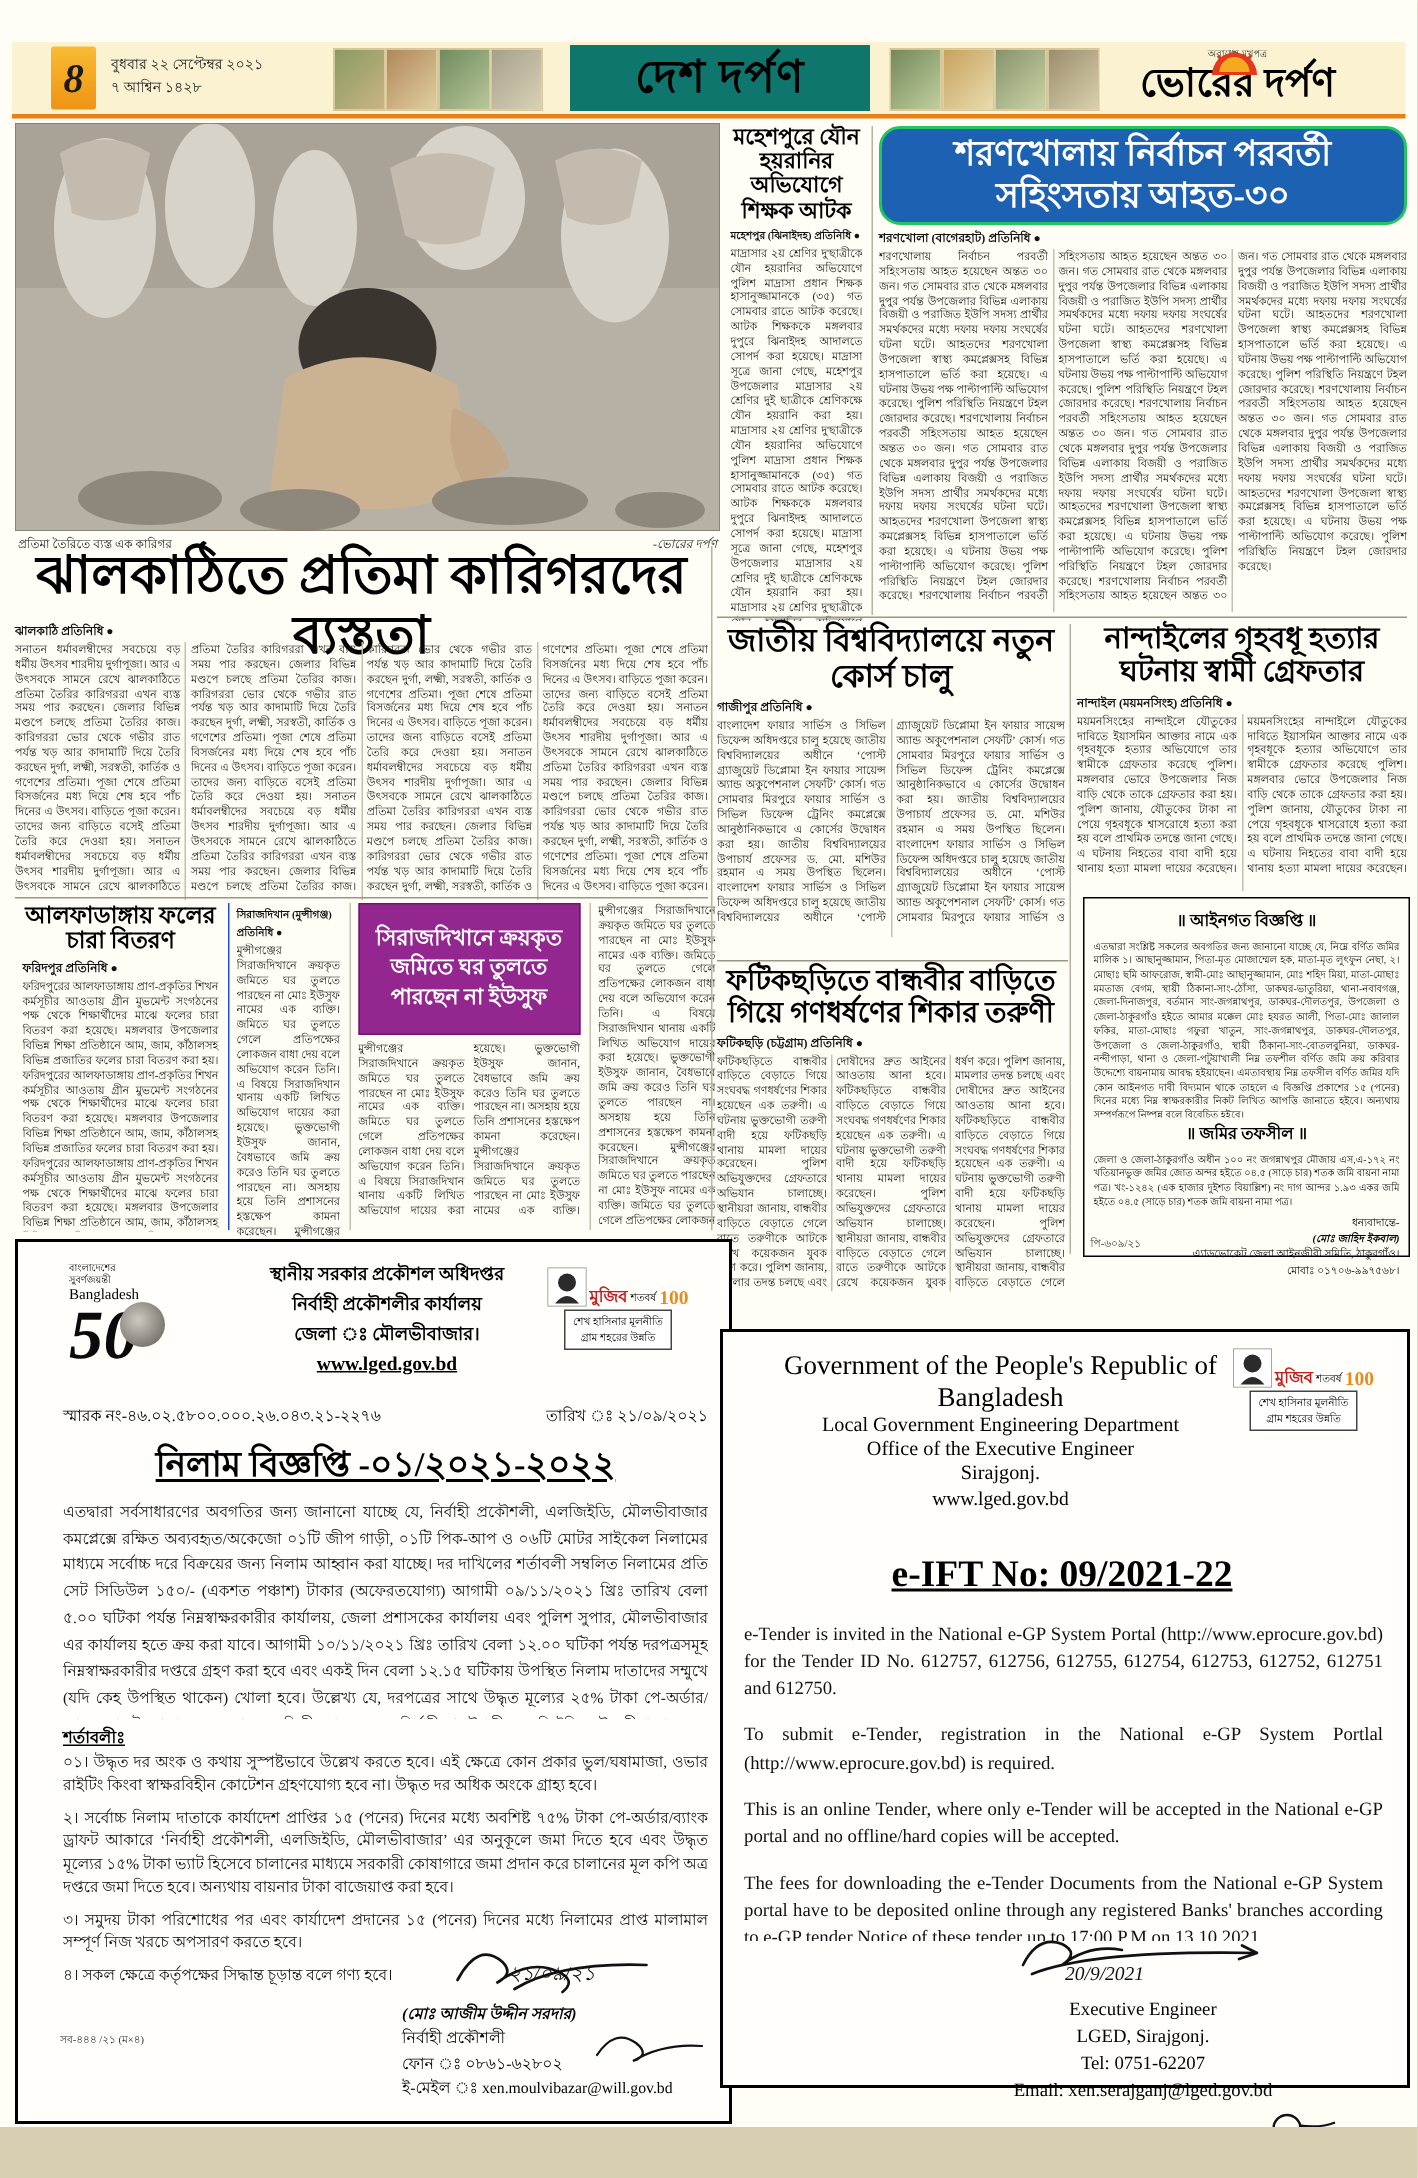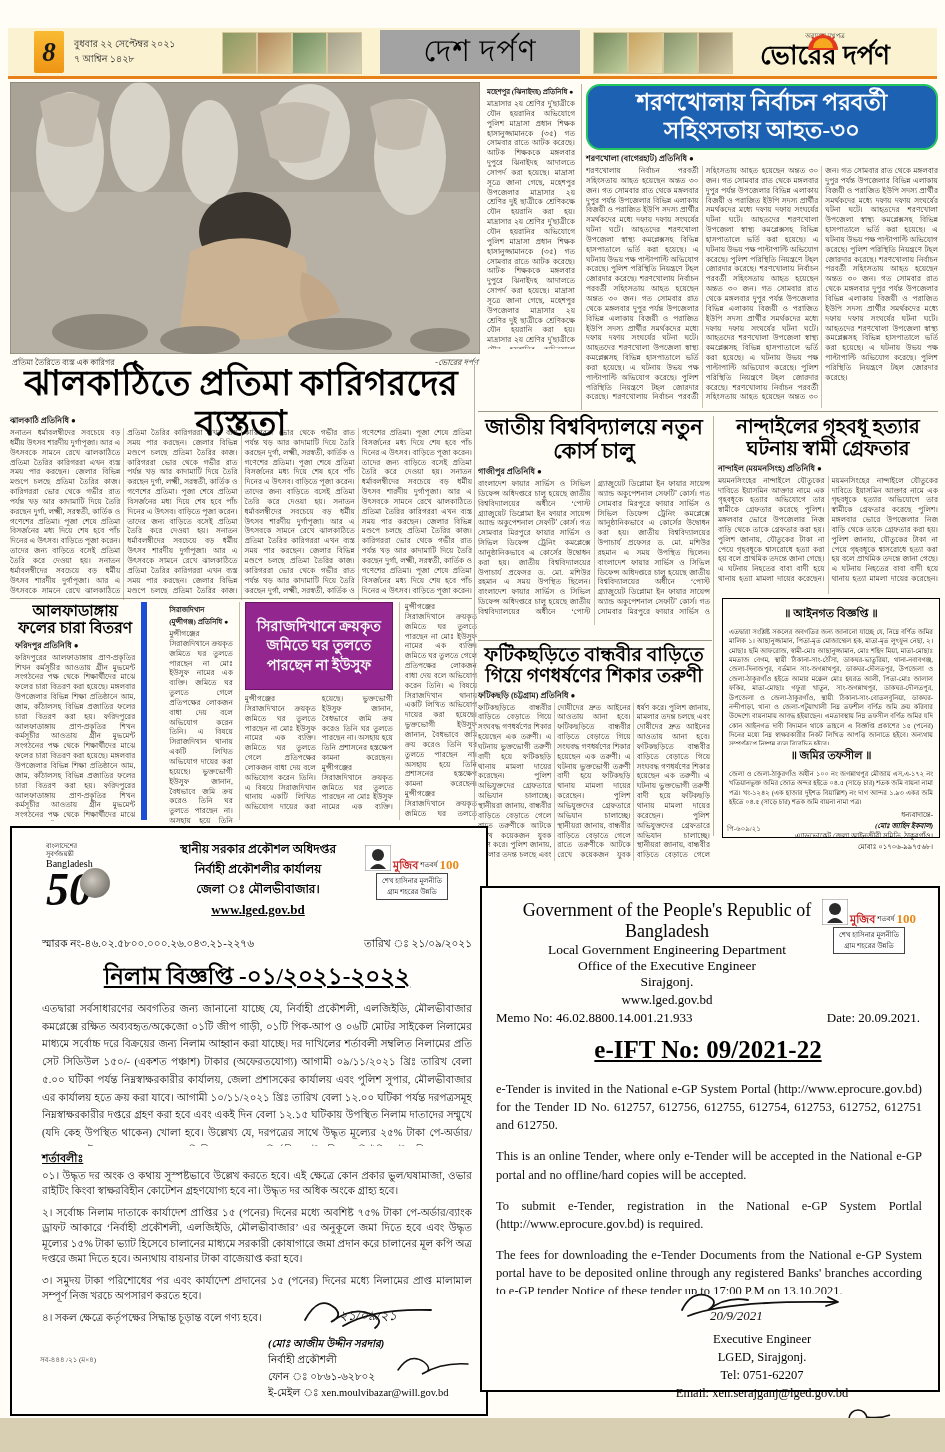--- a/index.html
+++ b/index.html
@@ -14,21 +14,21 @@
   .hline{height:1px;background:#9d9584;}
 
   
   .banner{left:8px;top:28px;width:929px;height:48px;background:#fbf2d2;border-bottom:3px solid #e8801a;}
   .pagenum{left:26px;top:3px;width:30px;height:42px;background:linear-gradient(#f9bb33,#ee9414);
            display:flex;align-items:center;justify-content:center;
            font:italic bold 27px "Liberation Serif",serif;color:#1a1a1a;border-radius:2px;}
   .dateblock{left:66px;top:9px;font-size:9.5px;line-height:1.55;color:#222;}
   .tile{top:4px;width:33px;height:40px;border:1px solid #d8c79a;}
   .mast-center{left:372px;top:2px;width:200px;height:44px;display:flex;align-items:center;justify-content:center;
-               background:#a3a3a3;font-weight:normal;font-size:30px;color:#000;letter-spacing:1px;}
+               background:#0f766e;font-weight:bold;font-size:30px;color:#000;letter-spacing:1px;}
   .mast-right{left:726px;top:0;width:182px;height:48px;text-align:center;}
   .tagline{font-size:6.5px;color:#333;margin-top:3px;}
   .logo-big{font-weight:bold;font-size:26px;color:#000;line-height:1;margin-top:1px;}
   .sun{position:absolute;left:66px;top:6px;}
 
   
   .caption-row{display:flex;justify-content:space-between;font-size:8px;color:#222;}
 
   
   .bluebox{background:#1d61b2;border:2px solid #22c55e;border-radius:14px;color:#fff;
@@ -140,20 +140,21 @@
       </g>
       <rect x="0" y="0" width="470" height="272" fill="none" stroke="#7d7668" stroke-width="1"></rect>
     </svg>
   </div>
   <div class="abs caption-row" style="left:12px;top:356px;width:466px;">
     <span>প্রতিমা তৈরিতে ব্যস্ত এক কারিগর</span>
     <span style="font-style:italic;">-ভোরের দর্পণ</span>
   </div>
 
   <div class="abs" style="left:487px;top:84px;width:88px;height:326px;">
+    <div class="hl" style="font-size:14.5px;">মহেশপুরে যৌন হয়রানির অভিযোগে শিক্ষক আটক</div>
     <div class="byline" style="font-size:7px;">মহেশপুর (ঝিনাইদহ) প্রতিনিধি ●</div>
     <div class="bodytxt" style="height:250px;">মাদ্রাসার ২য় শ্রেণির দু'ছাত্রীকে যৌন হয়রানির অভিযোগে পুলিশ মাদ্রাসা প্রধান শিক্ষক হাসানুজ্জামানকে (৩৫) গত সোমবার রাতে আটক করেছে। আটক শিক্ষককে মঙ্গলবার দুপুরে ঝিনাইদহ আদালতে সোপর্দ করা হয়েছে। মাদ্রাসা সূত্রে জানা গেছে, মহেশপুর উপজেলার মাদ্রাসার ২য় শ্রেণির দুই ছাত্রীকে শ্রেণিকক্ষে যৌন হয়রানি করা হয়। মাদ্রাসার ২য় শ্রেণির দু'ছাত্রীকে যৌন হয়রানির অভিযোগে পুলিশ মাদ্রাসা প্রধান শিক্ষক হাসানুজ্জামানকে (৩৫) গত সোমবার রাতে আটক করেছে। আটক শিক্ষককে মঙ্গলবার দুপুরে ঝিনাইদহ আদালতে সোপর্দ করা হয়েছে। মাদ্রাসা সূত্রে জানা গেছে, মহেশপুর উপজেলার মাদ্রাসার ২য় শ্রেণির দুই ছাত্রীকে শ্রেণিকক্ষে যৌন হয়রানি করা হয়। মাদ্রাসার ২য় শ্রেণির দু'ছাত্রীকে যৌন হয়রানির অভিযোগে পুলিশ মাদ্রাসা প্রধান শিক্ষক হাসানুজ্জামানকে (৩৫) গত সোমবার রাতে আটক করেছে। আটক শিক্ষককে মঙ্গলবার দুপুরে ঝিনাইদহ আদালতে সোপর্দ করা হয়েছে। মাদ্রাসা সূত্রে জানা গেছে, মহেশপুর উপজেলার মাদ্রাসার ২য় শ্রেণির দুই ছাত্রীকে শ্রেণিকক্ষে যৌন হয়রানি করা হয়। মাদ্রাসার ২য় শ্রেণির দু'ছাত্রীকে যৌন হয়রানির অভিযোগে পুলিশ মাদ্রাসা প্রধান শিক্ষক হাসানুজ্জামানকে (৩৫) গত সোমবার রাতে আটক করেছে। আটক শিক্ষককে মঙ্গলবার দুপুরে ঝিনাইদহ আদালতে সোপর্দ করা হয়েছে। মাদ্রাসা সূত্রে জানা গেছে, মহেশপুর উপজেলার মাদ্রাসার ২য় শ্রেণির দুই ছাত্রীকে শ্রেণিকক্ষে যৌন হয়রানি করা হয়। </div>
   </div>
   <div class="abs vline" style="left:581px;top:84px;height:326px;"></div>
 
   <div class="abs" style="left:586px;top:84px;width:352px;">
     <div class="bluebox" style="width:348px;height:62px;">শরণখোলায় নির্বাচন পরবর্তী সহিংসতায় আহত-৩০</div>
     <div class="byline">শরণখোলা (বাগেরহাট) প্রতিনিধি ●</div>
     <div class="bodytxt" style="height:242px;column-count:3;column-gap:7px;column-rule:1px solid #c6bfae;">শরণখোলায় নির্বাচন পরবর্তী সহিংসতায় আহত হয়েছেন অন্তত ৩০ জন। গত সোমবার রাত থেকে মঙ্গলবার দুপুর পর্যন্ত উপজেলার বিভিন্ন এলাকায় বিজয়ী ও পরাজিত ইউপি সদস্য প্রার্থীর সমর্থকদের মধ্যে দফায় দফায় সংঘর্ষের ঘটনা ঘটে। আহতদের শরণখোলা উপজেলা স্বাস্থ্য কমপ্লেক্সসহ বিভিন্ন হাসপাতালে ভর্তি করা হয়েছে। এ ঘটনায় উভয় পক্ষ পাল্টাপাল্টি অভিযোগ করেছে। পুলিশ পরিস্থিতি নিয়ন্ত্রণে টহল জোরদার করেছে। শরণখোলায় নির্বাচন পরবর্তী সহিংসতায় আহত হয়েছেন অন্তত ৩০ জন। গত সোমবার রাত থেকে মঙ্গলবার দুপুর পর্যন্ত উপজেলার বিভিন্ন এলাকায় বিজয়ী ও পরাজিত ইউপি সদস্য প্রার্থীর সমর্থকদের মধ্যে দফায় দফায় সংঘর্ষের ঘটনা ঘটে। আহতদের শরণখোলা উপজেলা স্বাস্থ্য কমপ্লেক্সসহ বিভিন্ন হাসপাতালে ভর্তি করা হয়েছে। এ ঘটনায় উভয় পক্ষ পাল্টাপাল্টি অভিযোগ করেছে। পুলিশ পরিস্থিতি নিয়ন্ত্রণে টহল জোরদার করেছে। শরণখোলায় নির্বাচন পরবর্তী সহিংসতায় আহত হয়েছেন অন্তত ৩০ জন। গত সোমবার রাত থেকে মঙ্গলবার দুপুর পর্যন্ত উপজেলার বিভিন্ন এলাকায় বিজয়ী ও পরাজিত ইউপি সদস্য প্রার্থীর সমর্থকদের মধ্যে দফায় দফায় সংঘর্ষের ঘটনা ঘটে। আহতদের শরণখোলা উপজেলা স্বাস্থ্য কমপ্লেক্সসহ বিভিন্ন হাসপাতালে ভর্তি করা হয়েছে। এ ঘটনায় উভয় পক্ষ পাল্টাপাল্টি অভিযোগ করেছে। পুলিশ পরিস্থিতি নিয়ন্ত্রণে টহল জোরদার করেছে। শরণখোলায় নির্বাচন পরবর্তী সহিংসতায় আহত হয়েছেন অন্তত ৩০ জন। গত সোমবার রাত থেকে মঙ্গলবার দুপুর পর্যন্ত উপজেলার বিভিন্ন এলাকায় বিজয়ী ও পরাজিত ইউপি সদস্য প্রার্থীর সমর্থকদের মধ্যে দফায় দফায় সংঘর্ষের ঘটনা ঘটে। আহতদের শরণখোলা উপজেলা স্বাস্থ্য কমপ্লেক্সসহ বিভিন্ন হাসপাতালে ভর্তি করা হয়েছে। এ ঘটনায় উভয় পক্ষ পাল্টাপাল্টি অভিযোগ করেছে। পুলিশ পরিস্থিতি নিয়ন্ত্রণে টহল জোরদার করেছে। শরণখোলায় নির্বাচন পরবর্তী সহিংসতায় আহত হয়েছেন অন্তত ৩০ জন। গত সোমবার রাত থেকে মঙ্গলবার দুপুর পর্যন্ত উপজেলার বিভিন্ন এলাকায় বিজয়ী ও পরাজিত ইউপি সদস্য প্রার্থীর সমর্থকদের মধ্যে দফায় দফায় সংঘর্ষের ঘটনা ঘটে। আহতদের শরণখোলা উপজেলা স্বাস্থ্য কমপ্লেক্সসহ বিভিন্ন হাসপাতালে ভর্তি করা হয়েছে। এ ঘটনায় উভয় পক্ষ পাল্টাপাল্টি অভিযোগ করেছে। পুলিশ পরিস্থিতি নিয়ন্ত্রণে টহল জোরদার করেছে। শরণখোলায় নির্বাচন পরবর্তী সহিংসতায় আহত হয়েছেন অন্তত ৩০ জন। গত সোমবার রাত থেকে মঙ্গলবার দুপুর পর্যন্ত উপজেলার বিভিন্ন এলাকায় বিজয়ী ও পরাজিত ইউপি সদস্য প্রার্থীর সমর্থকদের মধ্যে দফায় দফায় সংঘর্ষের ঘটনা ঘটে। আহতদের শরণখোলা উপজেলা স্বাস্থ্য কমপ্লেক্সসহ বিভিন্ন হাসপাতালে ভর্তি করা হয়েছে। এ ঘটনায় উভয় পক্ষ পাল্টাপাল্টি অভিযোগ করেছে। পুলিশ পরিস্থিতি নিয়ন্ত্রণে টহল জোরদার করেছে। </div>
   </div>
@@ -193,21 +194,21 @@
     <div class="corner" style="position:absolute;left:4px;bottom:2px;">পি-৬০৯/২১</div>
   </div>
 
   <div class="abs hline" style="left:10px;top:598px;width:462px;"></div>
   <div class="abs" style="left:15px;top:602px;width:462px;height:218px;display:flex;gap:6px;">
     <div style="width:140px;">
       <div class="hl" style="font-size:15.5px;">আলফাডাঙ্গায় ফলের চারা বিতরণ</div>
       <div class="byline">ফরিদপুর প্রতিনিধি ●</div>
       <div class="bodytxt" style="height:168px;">ফরিদপুরের আলফাডাঙ্গায় প্রাণ-প্রকৃতির শিখন কর্মসূচীর আওতায় গ্রীন মুভমেন্ট সংগঠনের পক্ষ থেকে শিক্ষার্থীদের মাঝে ফলের চারা বিতরণ করা হয়েছে। মঙ্গলবার উপজেলার বিভিন্ন শিক্ষা প্রতিষ্ঠানে আম, জাম, কাঁঠালসহ বিভিন্ন প্রজাতির ফলের চারা বিতরণ করা হয়। ফরিদপুরের আলফাডাঙ্গায় প্রাণ-প্রকৃতির শিখন কর্মসূচীর আওতায় গ্রীন মুভমেন্ট সংগঠনের পক্ষ থেকে শিক্ষার্থীদের মাঝে ফলের চারা বিতরণ করা হয়েছে। মঙ্গলবার উপজেলার বিভিন্ন শিক্ষা প্রতিষ্ঠানে আম, জাম, কাঁঠালসহ বিভিন্ন প্রজাতির ফলের চারা বিতরণ করা হয়। ফরিদপুরের আলফাডাঙ্গায় প্রাণ-প্রকৃতির শিখন কর্মসূচীর আওতায় গ্রীন মুভমেন্ট সংগঠনের পক্ষ থেকে শিক্ষার্থীদের মাঝে ফলের চারা বিতরণ করা হয়েছে। মঙ্গলবার উপজেলার বিভিন্ন শিক্ষা প্রতিষ্ঠানে আম, জাম, কাঁঠালসহ বিভিন্ন প্রজাতির ফলের চারা বিতরণ করা হয়। ফরিদপুরের আলফাডাঙ্গায় প্রাণ-প্রকৃতির শিখন কর্মসূচীর আওতায় গ্রীন মুভমেন্ট সংগঠনের পক্ষ থেকে শিক্ষার্থীদের মাঝে ফলের চারা বিতরণ করা হয়েছে। মঙ্গলবার উপজেলার বিভিন্ন শিক্ষা প্রতিষ্ঠানে আম, জাম, কাঁঠালসহ বিভিন্ন প্রজাতির ফলের চারা বিতরণ করা হয়। </div>
     </div>
-    <div style="width:74px;border-left:6px solid #1d4ed8;padding-left:22px;">
+    <div style="width:74px;border-left:1px solid #1d4ed8;padding-left:5px;">
       <div class="byline" style="font-size:7px;">সিরাজদিখান (মুন্সীগঞ্জ) প্রতিনিধি ●</div>
       <div class="bodytxt" style="height:198px;">মুন্সীগঞ্জের সিরাজদিখানে ক্রয়কৃত জমিতে ঘর তুলতে পারছেন না মোঃ ইউসুফ নামের এক ব্যক্তি। জমিতে ঘর তুলতে গেলে প্রতিপক্ষের লোকজন বাধা দেয় বলে অভিযোগ করেন তিনি। এ বিষয়ে সিরাজদিখান থানায় একটি লিখিত অভিযোগ দায়ের করা হয়েছে। ভুক্তভোগী ইউসুফ জানান, বৈধভাবে জমি ক্রয় করেও তিনি ঘর তুলতে পারছেন না। অসহায় হয়ে তিনি প্রশাসনের হস্তক্ষেপ কামনা করেছেন। মুন্সীগঞ্জের সিরাজদিখানে ক্রয়কৃত জমিতে ঘর তুলতে পারছেন না মোঃ ইউসুফ নামের এক ব্যক্তি। জমিতে ঘর তুলতে গেলে প্রতিপক্ষের লোকজন বাধা দেয় বলে অভিযোগ করেন তিনি। এ বিষয়ে সিরাজদিখান থানায় একটি লিখিত অভিযোগ দায়ের করা হয়েছে। ভুক্তভোগী ইউসুফ জানান, বৈধভাবে জমি ক্রয় করেও তিনি ঘর তুলতে পারছেন না। অসহায় হয়ে তিনি প্রশাসনের হস্তক্ষেপ কামনা করেছেন। মুন্সীগঞ্জের সিরাজদিখানে ক্রয়কৃত জমিতে ঘর তুলতে পারছেন না মোঃ ইউসুফ নামের এক ব্যক্তি। জমিতে ঘর তুলতে গেলে প্রতিপক্ষের লোকজন বাধা দেয় বলে অভিযোগ করেন তিনি। এ বিষয়ে সিরাজদিখান থানায় একটি লিখিত অভিযোগ দায়ের করা হয়েছে। ভুক্তভোগী ইউসুফ জানান, বৈধভাবে জমি ক্রয় করেও তিনি ঘর তুলতে পারছেন না। অসহায় হয়ে তিনি প্রশাসনের হস্তক্ষেপ কামনা করেছেন। মুন্সীগঞ্জের সিরাজদিখানে ক্রয়কৃত জমিতে ঘর তুলতে পারছেন না মোঃ ইউসুফ নামের এক ব্যক্তি। জমিতে ঘর তুলতে গেলে প্রতিপক্ষের লোকজন বাধা দেয় বলে অভিযোগ করেন তিনি। এ বিষয়ে সিরাজদিখান থানায় একটি লিখিত অভিযোগ দায়ের করা হয়েছে। ভুক্তভোগী ইউসুফ জানান, বৈধভাবে জমি ক্রয় করেও তিনি ঘর তুলতে পারছেন না। অসহায় হয়ে তিনি প্রশাসনের হস্তক্ষেপ কামনা করেছেন। </div>
     </div>
     <div style="width:148px;border-left:1px solid #c6bfae;padding-left:5px;">
       <div class="purplebox" style="width:142px;height:82px;">সিরাজদিখানে ক্রয়কৃত জমিতে ঘর তুলতে পারছেন না ইউসুফ</div>
       <div class="bodytxt" style="height:126px;margin-top:4px;column-count:2;column-gap:6px;">মুন্সীগঞ্জের সিরাজদিখানে ক্রয়কৃত জমিতে ঘর তুলতে পারছেন না মোঃ ইউসুফ নামের এক ব্যক্তি। জমিতে ঘর তুলতে গেলে প্রতিপক্ষের লোকজন বাধা দেয় বলে অভিযোগ করেন তিনি। এ বিষয়ে সিরাজদিখান থানায় একটি লিখিত অভিযোগ দায়ের করা হয়েছে। ভুক্তভোগী ইউসুফ জানান, বৈধভাবে জমি ক্রয় করেও তিনি ঘর তুলতে পারছেন না। অসহায় হয়ে তিনি প্রশাসনের হস্তক্ষেপ কামনা করেছেন। মুন্সীগঞ্জের সিরাজদিখানে ক্রয়কৃত জমিতে ঘর তুলতে পারছেন না মোঃ ইউসুফ নামের এক ব্যক্তি। জমিতে ঘর তুলতে গেলে প্রতিপক্ষের লোকজন বাধা দেয় বলে অভিযোগ করেন তিনি। এ বিষয়ে সিরাজদিখান থানায় একটি লিখিত অভিযোগ দায়ের করা হয়েছে। ভুক্তভোগী ইউসুফ জানান, বৈধভাবে জমি ক্রয় করেও তিনি ঘর তুলতে পারছেন না। অসহায় হয়ে তিনি প্রশাসনের হস্তক্ষেপ কামনা করেছেন। মুন্সীগঞ্জের সিরাজদিখানে ক্রয়কৃত জমিতে ঘর তুলতে পারছেন না মোঃ ইউসুফ নামের এক ব্যক্তি। জমিতে ঘর তুলতে গেলে প্রতিপক্ষের লোকজন বাধা দেয় বলে অভিযোগ করেন তিনি। এ বিষয়ে সিরাজদিখান থানায় একটি লিখিত অভিযোগ দায়ের করা হয়েছে। ভুক্তভোগী ইউসুফ জানান, বৈধভাবে জমি ক্রয় করেও তিনি ঘর তুলতে পারছেন না। অসহায় হয়ে তিনি প্রশাসনের হস্তক্ষেপ কামনা করেছেন। মুন্সীগঞ্জের সিরাজদিখানে ক্রয়কৃত জমিতে ঘর তুলতে পারছেন না মোঃ ইউসুফ নামের এক ব্যক্তি। জমিতে ঘর তুলতে গেলে প্রতিপক্ষের লোকজন বাধা দেয় বলে অভিযোগ করেন তিনি। এ বিষয়ে সিরাজদিখান থানায় একটি লিখিত অভিযোগ দায়ের করা হয়েছে। ভুক্তভোগী ইউসুফ জানান, বৈধভাবে জমি ক্রয় করেও তিনি ঘর তুলতে পারছেন না। অসহায় হয়ে তিনি প্রশাসনের হস্তক্ষেপ কামনা করেছেন। </div>
     </div>
     <div style="width:84px;border-left:1px solid #c6bfae;padding-left:5px;">
       <div class="bodytxt" style="height:214px;">মুন্সীগঞ্জের সিরাজদিখানে ক্রয়কৃত জমিতে ঘর তুলতে পারছেন না মোঃ ইউসুফ নামের এক ব্যক্তি। জমিতে ঘর তুলতে গেলে প্রতিপক্ষের লোকজন বাধা দেয় বলে অভিযোগ করেন তিনি। এ বিষয়ে সিরাজদিখান থানায় একটি লিখিত অভিযোগ দায়ের করা হয়েছে। ভুক্তভোগী ইউসুফ জানান, বৈধভাবে জমি ক্রয় করেও তিনি ঘর তুলতে পারছেন না। অসহায় হয়ে তিনি প্রশাসনের হস্তক্ষেপ কামনা করেছেন। মুন্সীগঞ্জের সিরাজদিখানে ক্রয়কৃত জমিতে ঘর তুলতে পারছেন না মোঃ ইউসুফ নামের এক ব্যক্তি। জমিতে ঘর তুলতে গেলে প্রতিপক্ষের লোকজন বাধা দেয় বলে অভিযোগ করেন তিনি। এ বিষয়ে সিরাজদিখান থানায় একটি লিখিত অভিযোগ দায়ের করা হয়েছে। ভুক্তভোগী ইউসুফ জানান, বৈধভাবে জমি ক্রয় করেও তিনি ঘর তুলতে পারছেন না। অসহায় হয়ে তিনি প্রশাসনের হস্তক্ষেপ কামনা করেছেন। মুন্সীগঞ্জের সিরাজদিখানে ক্রয়কৃত জমিতে ঘর তুলতে পারছেন না মোঃ ইউসুফ নামের এক ব্যক্তি। জমিতে ঘর তুলতে গেলে প্রতিপক্ষের লোকজন বাধা দেয় বলে অভিযোগ করেন তিনি। এ বিষয়ে সিরাজদিখান থানায় একটি লিখিত অভিযোগ দায়ের করা হয়েছে। ভুক্তভোগী ইউসুফ জানান, বৈধভাবে জমি ক্রয় করেও তিনি ঘর তুলতে পারছেন না। অসহায় হয়ে তিনি প্রশাসনের হস্তক্ষেপ কামনা করেছেন। মুন্সীগঞ্জের সিরাজদিখানে ক্রয়কৃত জমিতে ঘর তুলতে পারছেন না মোঃ ইউসুফ নামের এক ব্যক্তি। জমিতে ঘর তুলতে গেলে প্রতিপক্ষের লোকজন বাধা দেয় বলে অভিযোগ করেন তিনি। এ বিষয়ে সিরাজদিখান থানায় একটি লিখিত অভিযোগ দায়ের করা হয়েছে। ভুক্তভোগী ইউসুফ জানান, বৈধভাবে জমি ক্রয় করেও তিনি ঘর তুলতে পারছেন না। অসহায় হয়ে তিনি প্রশাসনের হস্তক্ষেপ কামনা করেছেন। </div>
     </div>
@@ -305,29 +306,25 @@
           <span>শেখ হাসিনার মূলনীতি</span><br><span>গ্রাম শহরের উন্নতি</span>
         </div>
       </div>
       <div class="abs center" style="left:20px;top:12px;width:330px;">
         <div class="en-h1">Government of the People's Republic of Bangladesh</div>
         <div class="en-h2">Local Government Engineering Department</div>
         <div class="en-h2">Office of the Executive Engineer</div>
         <div class="en-h2">Sirajgonj.</div>
         <a href="#" style="color:#000;font-size:13px;text-decoration:none;">www.lged.gov.bd</a>
       </div>
-      <div class="abs memo-row" style="left:14px;top:122px;width:424px;font-size:13px;">
-        <span>Memo No: 46.02.8800.14.001.21.933</span>
-        <span>Date: 20.09.2021.</span>
-      </div>
       <div class="abs big-title" style="left:14px;top:148px;width:424px;font-size:25px;">e-IFT No: 09/2021-22</div>
       <div class="abs en-body" style="left:14px;top:192px;width:426px;height:214px;overflow:hidden;">
         <p>e-Tender is invited in the National e-GP System Portal (http://www.eprocure.gov.bd) for the Tender ID No. 612757, 612756, 612755, 612754, 612753, 612752, 612751 and 612750.</p>
+        <p>To submit e-Tender, registration in the National e-GP System Portlal (http://www.eprocure.gov.bd) is required.</p>
         <p>This is an online Tender, where only e-Tender will be accepted in the National e-GP portal and no offline/hard copies will be accepted.</p>
-        <p>To submit e-Tender, registration in the National e-GP System Portlal (http://www.eprocure.gov.bd) is required.</p>
         <p>The fees for downloading the e-Tender Documents from the National e-GP System portal have to be deposited online through any registered Banks' branches according to e-GP tender Notice of these tender up to 17:00 P.M on 13.10.2021.</p>
 
       </div>
       <div class="abs" style="left:150px;top:398px;width:260px;">
         <svg width="220" height="44" viewBox="0 0 220 44" style="display:block;margin:0 auto;">
           <path d="M30 24 q10 -20 26 -14 q12 6 0 14 q18 -14 40 -10 M36 30 q40 -16 150 -14 l-10 -5 m10 5 l-12 4" fill="none" stroke="#111" stroke-width="1.8" stroke-linecap="round"></path>
           <text x="58" y="34" font-size="13" font-style="italic" fill="#111">20/9/2021</text>
         </svg>
         <div class="signblock">
           <span>Executive Engineer</span><br>

